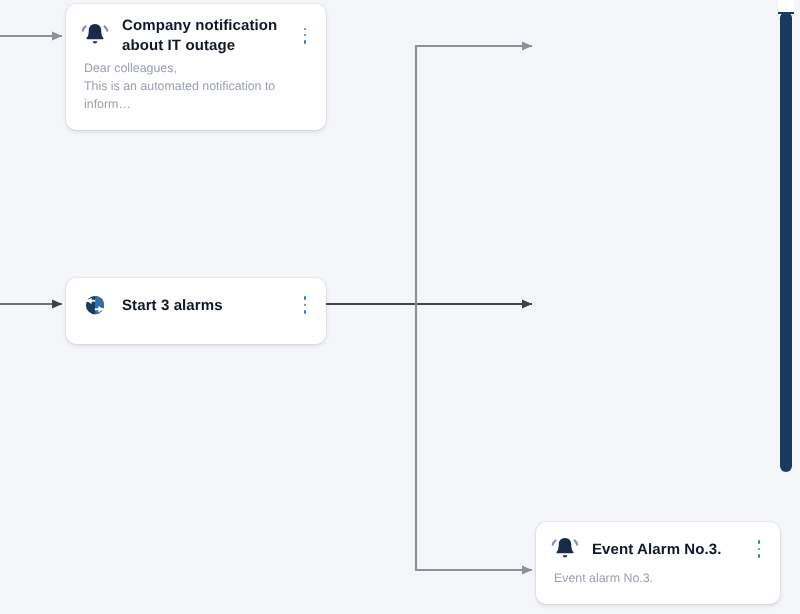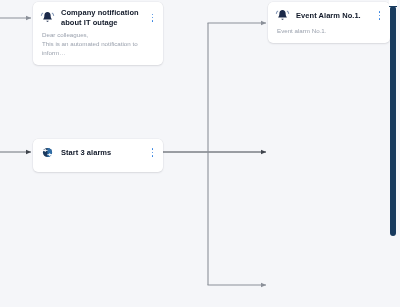--- a/index.html
+++ b/index.html
@@ -201,40 +201,40 @@
       </span>
       <span class="node-title">Start 3 alarms</span>
       <span class="kebab">
         <i></i>
           <i></i>
           <i></i>
       </span>
     </div>
   </div>
 
-  <div class="node" id="node-alarm-1">
+
+
+  <div class="node" id="node-alarm-3">
     <div class="node-head">
       <span class="node-icon">
         <svg width="15" height="15" viewBox="0 0 24 24" fill="none">
           <path d="M12 3.2c-3 0-5 2.2-5 5.1 0 3.6-.9 5-1.7 5.9-.4.4-.1 1.1.5 1.1h12.4c.6 0 .9-.7.5-1.1-.8-.9-1.7-2.3-1.7-5.9 0-2.9-2-5.1-5-5.1z" fill="#1b2a4a"></path>
           <path d="M10.2 17c.2 1.1 1 1.8 1.8 1.8s1.6-.7 1.8-1.8z" fill="#1b2a4a"></path>
           <path d="M4.4 5.1C3.2 6 2.5 7.2 2.2 8.6" stroke="#7f93b3" stroke-width="1.7" stroke-linecap="round"></path>
           <path d="M19.6 5.1c1.2.9 1.9 2.1 2.2 3.5" stroke="#7f93b3" stroke-width="1.7" stroke-linecap="round"></path>
         </svg>
       </span>
-      <span class="node-title">Event Alarm No.1.</span>
+      <span class="node-title">Event Alarm No.3.</span>
       <span class="kebab">
         <i></i>
           <i></i>
           <i></i>
       </span>
     </div>
-    <div class="node-body">Event alarm No.1.</div>
-  </div>
-
-
+    <div class="node-body">Event alarm No.3.</div>
+  </div>
 
   <div id="scrollbar-track">
     <div id="scrollbar-thumb"></div>
     <div id="scrollbar-cap"></div>
   </div>
 
 </div>
 
 </body></html>

